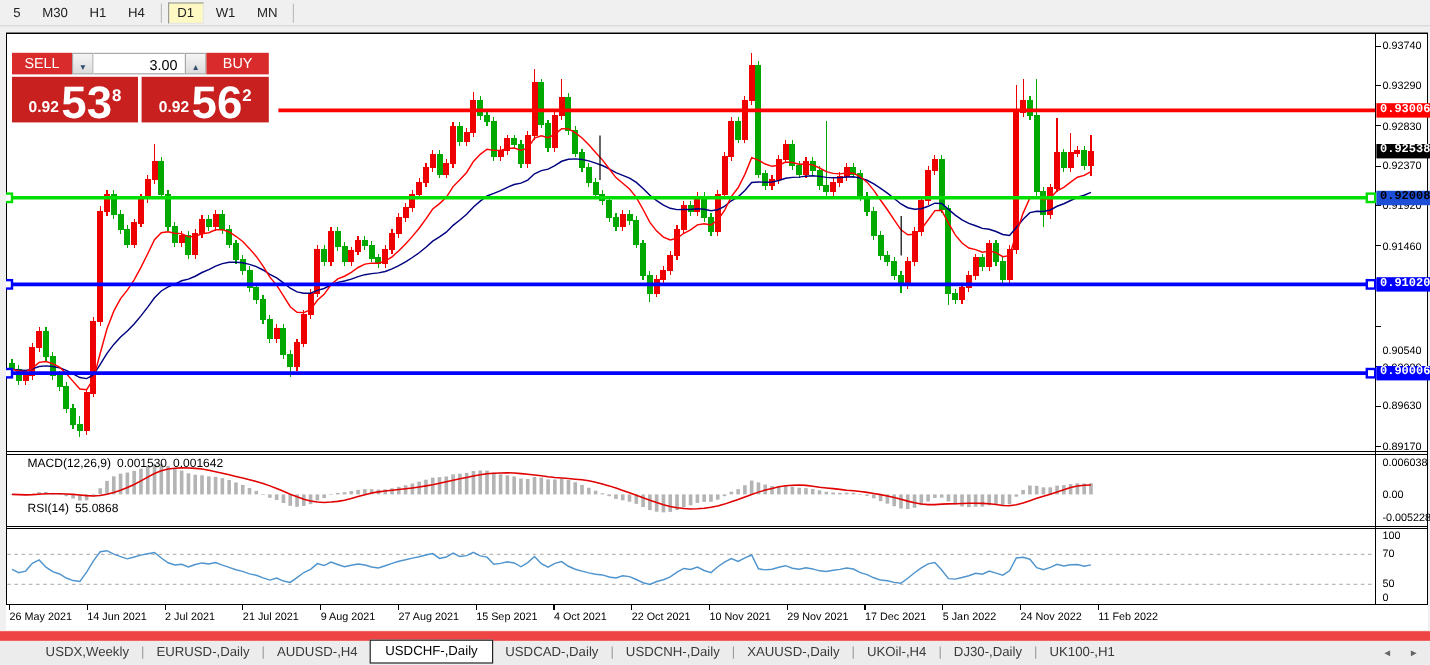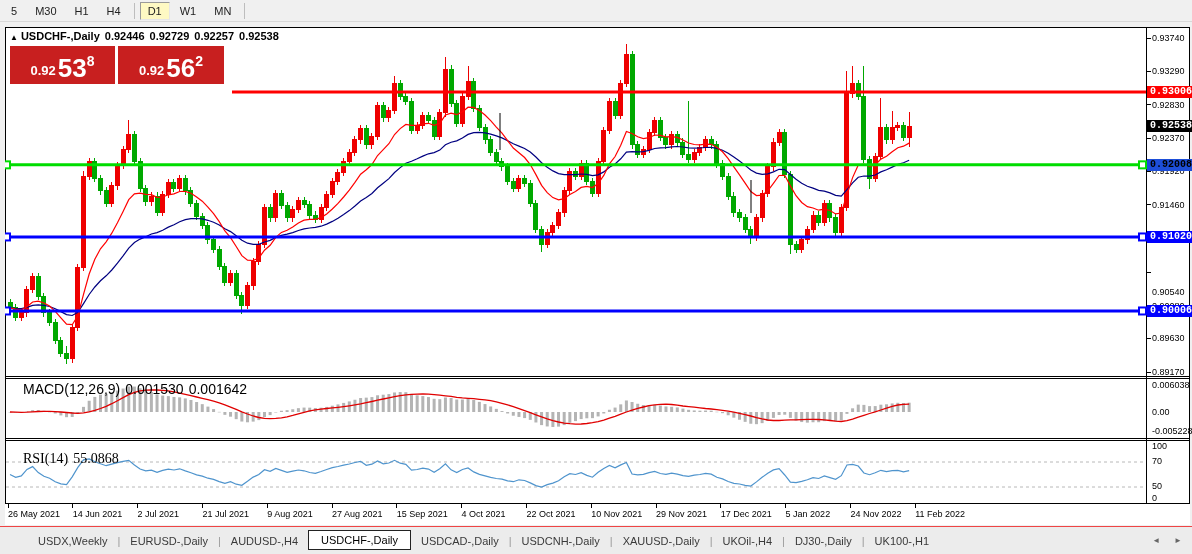--- a/index.html
+++ b/index.html
@@ -19,21 +19,21 @@
   .chart-region { position:absolute; left:0; top:27px; width:1192px; height:498px; background:#ffffff; }
   .chart-region svg { position:absolute; left:0; top:0; }
   .margin-strip { position:absolute; top:0; height:498px; background:#f0f0f0; z-index:3; }
 
   .overlay { position:absolute; z-index:5; }
 
   .chead { left:10px; top:3px; font-size:11px; font-weight:bold; color:#000; white-space:nowrap; }
   .chead span { margin-right:5px; }
   .chead .tri { font-size:8px; margin-right:3px; }
 
-  .indlabel { font-size:14px; color:#000; white-space:nowrap;padding-left:13px; }
+  .indlabel { font-size:10px; color:#000; white-space:nowrap;padding-left:13px; }
   .indlabel span { margin-right:5px; }
 
   .ytick { position:absolute; left:1152px; font-size:9px; color:#000; z-index:4; white-space:nowrap; }
   .badge { position:absolute; left:1147px; width:45px; height:12px; line-height:12px;
            font-size:10px; font-weight:bold; padding-left:3px; z-index:6; white-space:nowrap;font-family:Liberation Mono, monospace; }
   .alabel { position:absolute; left:1152px; font-size:9px; color:#000; z-index:4; }
   .xdate { position:absolute; font-size:9px; color:#000; z-index:4; white-space:nowrap; }
 
   
   .trade { left:10px; top:17px; width:214px; z-index:7; }
@@ -45,26 +45,26 @@
           text-align:center; cursor:pointer; }
   .spin .arr { font-size:7px; color:#35506e; line-height:16px; }
   .vol { width:76px; background:#fff; border:1px solid #a9a9a9; border-left:none; border-right:none;
          font-size:12px; color:#000; text-align:right; padding:2px 6px 0 0; }
   .prow { display:flex; margin-top:2px; height:38px; }
   .pricebox { background:#c81f1f; color:#fff; display:flex; align-items:flex-end;
               justify-content:center; padding-bottom:3px; cursor:pointer; }
   .pricebox.sell { width:105px; margin-right:3px; }
   .pricebox.buy { width:106px; }
   .pb { font-size:13px; font-weight:bold; margin:0 2px 3px 0; }
-  .pl { font-size:26px; font-weight:bold; line-height:26px; }
+  .pl { font-size:38px; font-weight:bold; line-height:26px; }
   .ps { font-size:14px; font-weight:bold; position:relative; top:-12px; }
 
   
   .tabbar { position:absolute; left:0; top:526px; width:1192px; height:28px;
-            background:#ececec; border-top:1px solid #ef4444; display:flex; align-items:center;
+            background:#ececec; border-top:8px solid #ef4444; display:flex; align-items:center;
             padding-left:28px; }
   .tab { font-size:11px; color:#3a3a3a; padding:3px 10px; white-space:nowrap; cursor:pointer; }
   .tab.active { background:#fff; color:#000; border:1px solid #222; padding:3px 12px; margin-top:-2px; }
   .tabsep { color:#9a9a9a; font-size:11px; }
   .navarrows { margin-left:auto; margin-right:10px; display:flex; gap:14px; }
   .navarrow { font-size:8px; color:#666; cursor:pointer; }
 </style>
 </head>
 <body>
 
@@ -637,43 +637,47 @@
           <line x1="720.8" y1="477" x2="720.8" y2="481"></line>
           <line x1="785.5999999999999" y1="477" x2="785.5999999999999" y2="481"></line>
           <line x1="850.4" y1="477" x2="850.4" y2="481"></line>
           <line x1="915.1999999999999" y1="477" x2="915.1999999999999" y2="481"></line>
         </g>
       </svg>
 
     <div class="margin-strip" style="left:0;width:5px;"></div>
     <div class="margin-strip" style="left:1190px;width:2px;"></div>
 
-    <div class="overlay chead">
-      <span class="tri">▲</span><span>USDCHF-,Daily</span><span>0.92446</span><span>0.92729</span><span>0.92257</span><span>0.92538</span>
-    </div>
 
     <div class="overlay trade">
+      <div class="trow">
+        <div class="sellbtn">SELL</div>
+        <div class="spin"><span class="arr">▼</span></div>
+        <div class="vol">3.00</div>
+        <div class="spin"><span class="arr">▲</span></div>
+        <div class="buybtn">BUY</div>
+      </div>
       <div class="prow">
         <div class="pricebox sell">
           <span class="pb">0.92</span>
             <span class="pl">53</span>
             <span class="ps">8</span>
         </div>
         <div class="pricebox buy">
           <span class="pb">0.92</span>
             <span class="pl">56</span>
             <span class="ps">2</span>
         </div>
       </div>
     </div>
 
     <div class="overlay indlabel" style="left:10px; top:354px;">
       <span>MACD(12,26,9)</span><span>0.001530</span><span>0.001642</span>
     </div>
-    <div class="overlay indlabel" style="left:10px; top:424px;font-family:Liberation Serif, serif;">
+    <div class="overlay indlabel" style="left:10px; top:392px;">
       <span>RSI(14)</span><span>55.0868</span>
     </div>
 
     <div class="alabel" style="top:353px;">0.006038</div>
     <div class="alabel" style="top:380px;">0.00</div>
     <div class="alabel" style="top:399px;">-0.005228</div>
 
     <div id="gen-overlays">
         <div class="ytick" style="top: 6.42336px;">0.93740</div>
         <div class="ytick" style="top: 39.2701px;">0.93290</div>

